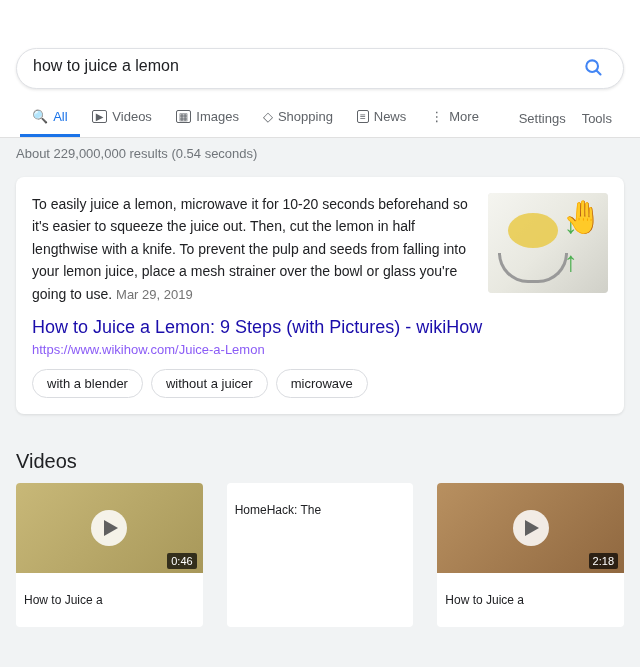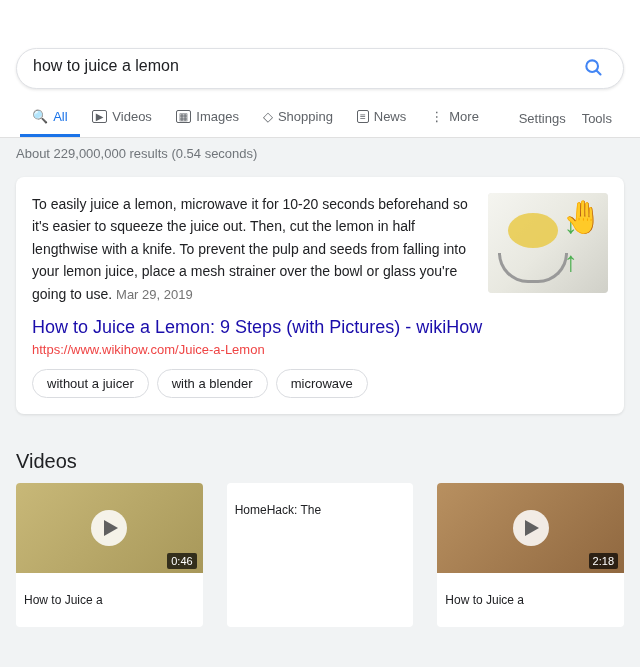--- a/index.html
+++ b/index.html
@@ -182,21 +182,21 @@
 
     
     .featured-link {
       display: block;
       color: #1a0dab;
       font-size: 18px;
       text-decoration: none;
       margin-bottom: 4px;
     }
     .featured-url {
-      color: #ef4444;
+      color: #8b5cf6;
       font-size: 13px;
       margin-bottom: 12px;
       display: block;
     }
 
     
     .chips-row {
       display: flex;
       gap: 8px;
       flex-wrap: wrap;
@@ -348,22 +348,22 @@
           <div class="arrow-up">↑</div>
           <div class="hand-graphic">🤚</div>
         </div>
       </div>
     </div>
 
     <a class="featured-link" href="#">How to Juice a Lemon: 9 Steps (with Pictures) - wikiHow</a>
     <span class="featured-url">https://www.wikihow.com/Juice-a-Lemon</span>
 
     <div class="chips-row">
+      <button class="chip">with a blender</button>
       <button class="chip">without a juicer</button>
-      <button class="chip">with a blender</button>
       <button class="chip">microwave</button>
     </div>
   </div>
 
 </div>
 
 <div class="videos-section">
   <div class="videos-title">Videos</div>
   <div class="videos-grid">
 

